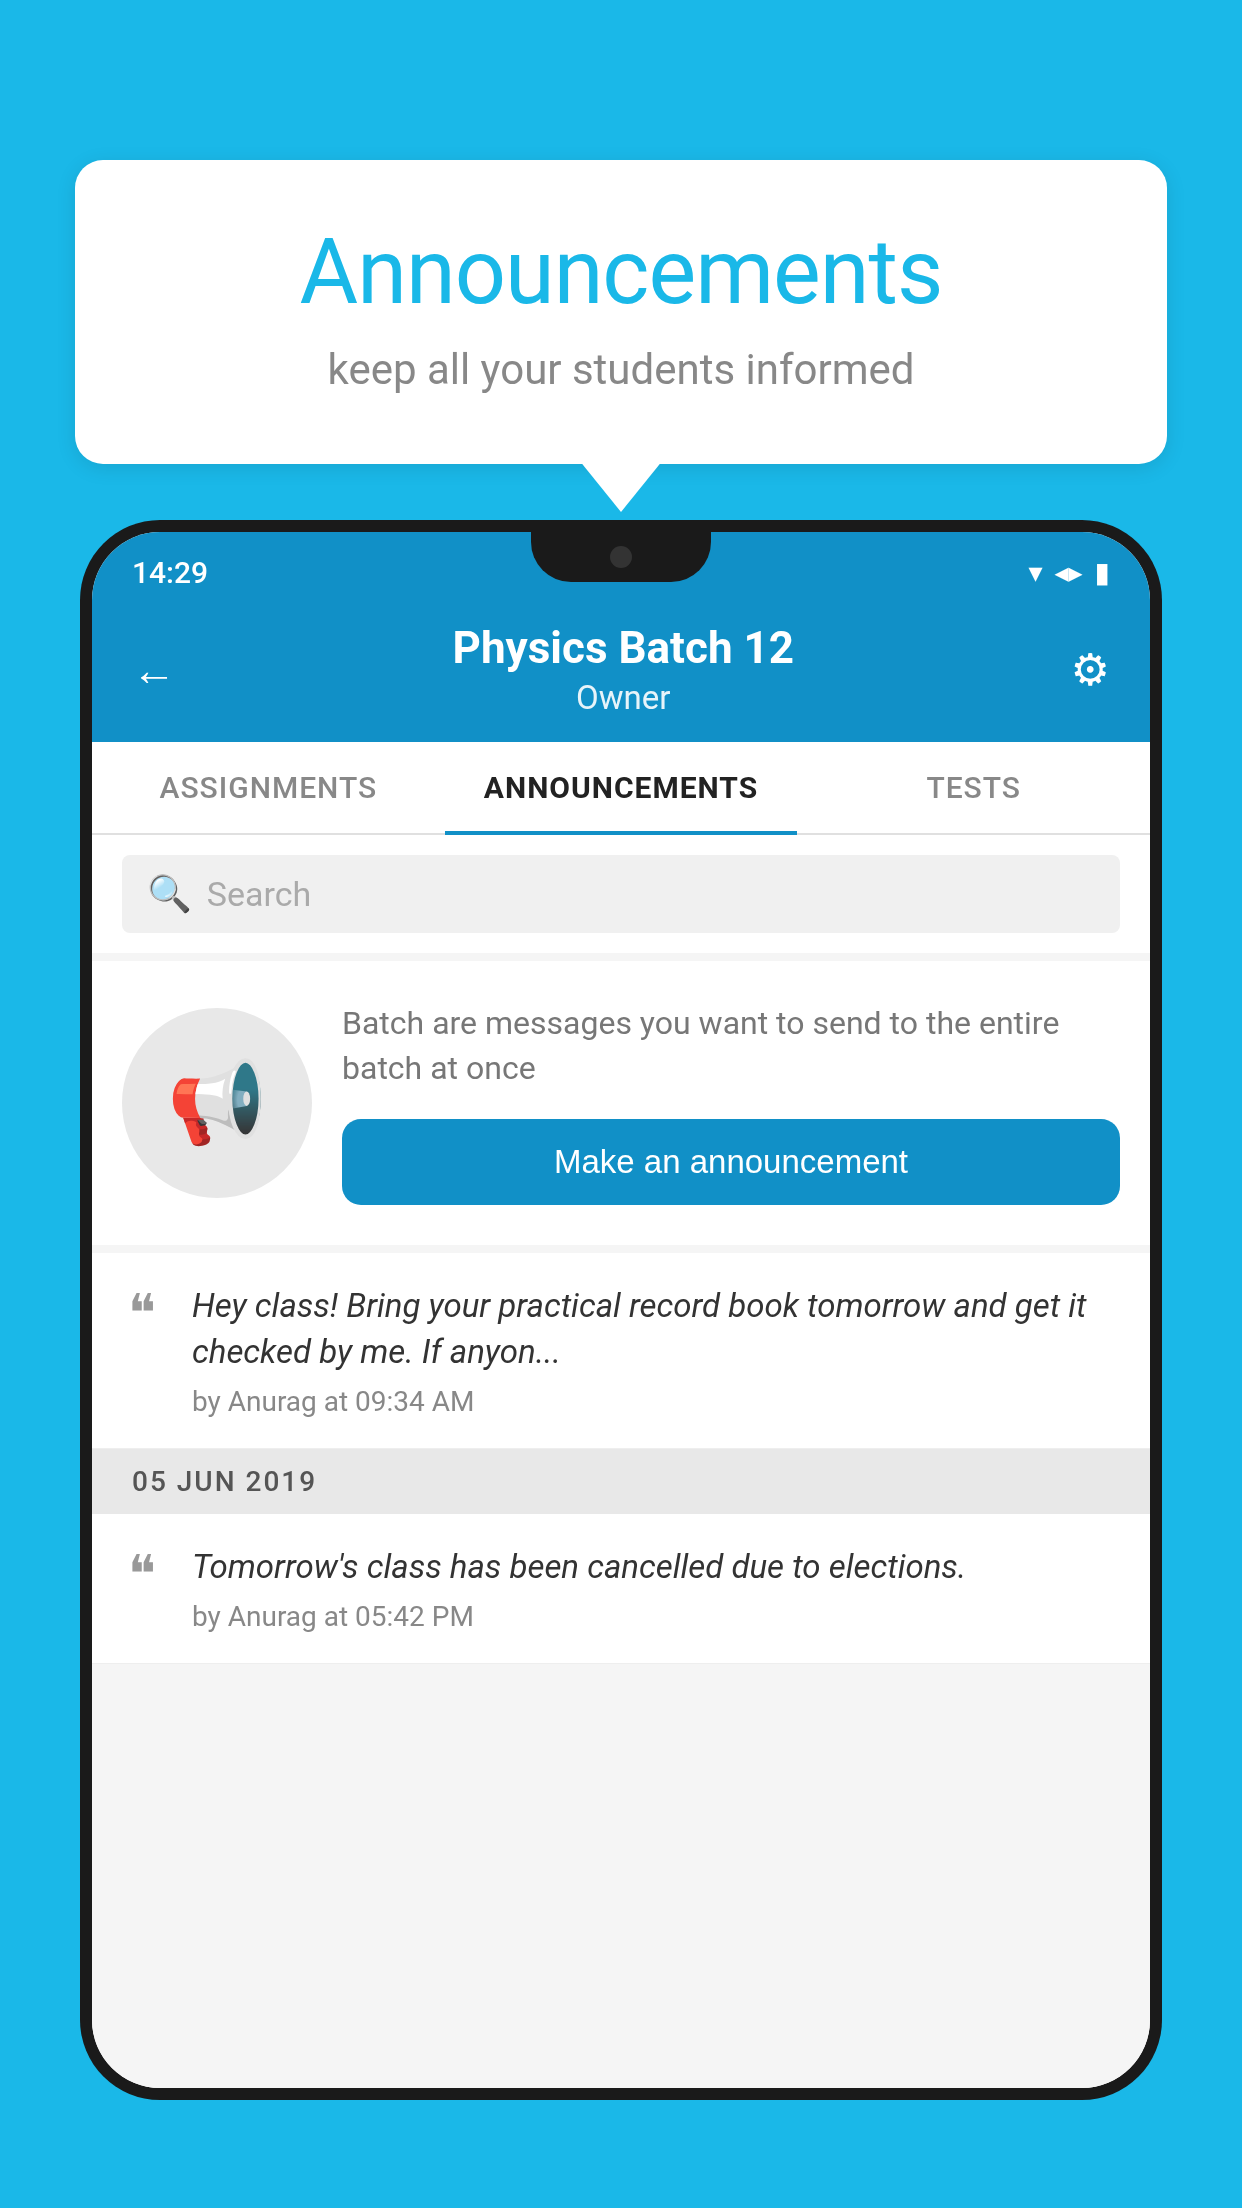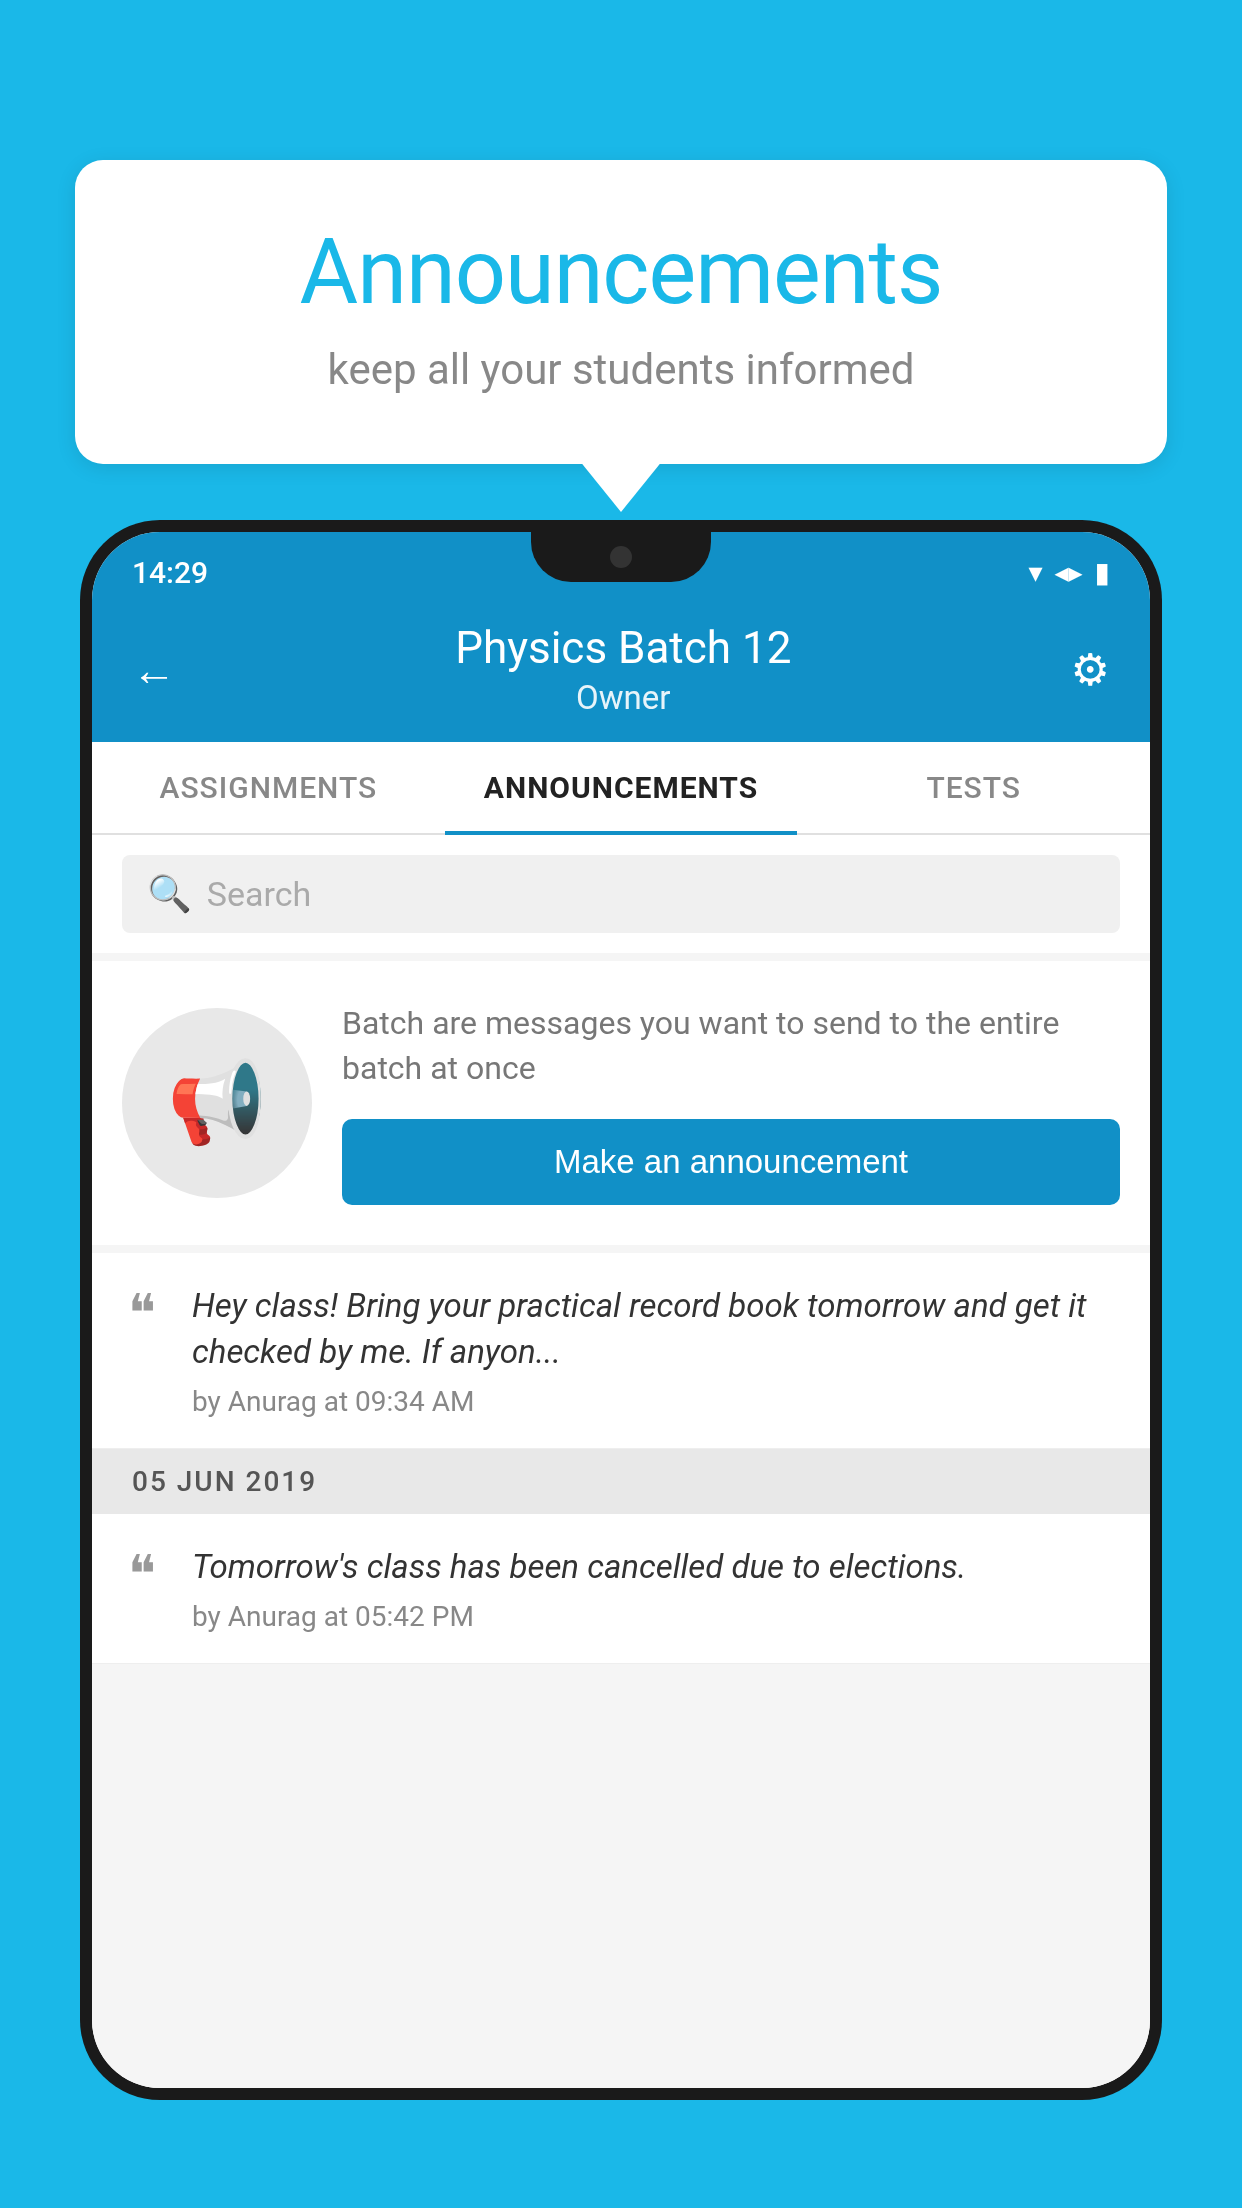--- a/index.html
+++ b/index.html
@@ -139,21 +139,21 @@
       font-size: 44px;
       cursor: pointer;
     }
     .header-center {
       text-align: center;
       flex: 1;
     }
     .header-title {
       color: white;
       font-size: 44px;
-      font-weight: 400;
+      font-weight: 700;
     }
     .header-subtitle {
       color: rgba(255,255,255,0.9);
       font-size: 33px;
       margin-top: 4px;
     }
     .gear-btn {
       color: white;
       font-size: 44px;
       cursor: pointer;
@@ -249,21 +249,21 @@
     .promo-text {
       color: #777;
       font-size: 32px;
       line-height: 1.4;
       margin-bottom: 28px;
     }
     .make-announcement-btn {
       background: #1190c7;
       color: white;
       border: none;
-      border-radius: 10px;
+      border-radius: 19px;
       padding: 24px 36px;
       font-size: 33px;
       font-weight: 500;
       cursor: pointer;
       width: 100%;
     }
 
     
     .date-header {
       background: #e8e8e8;

